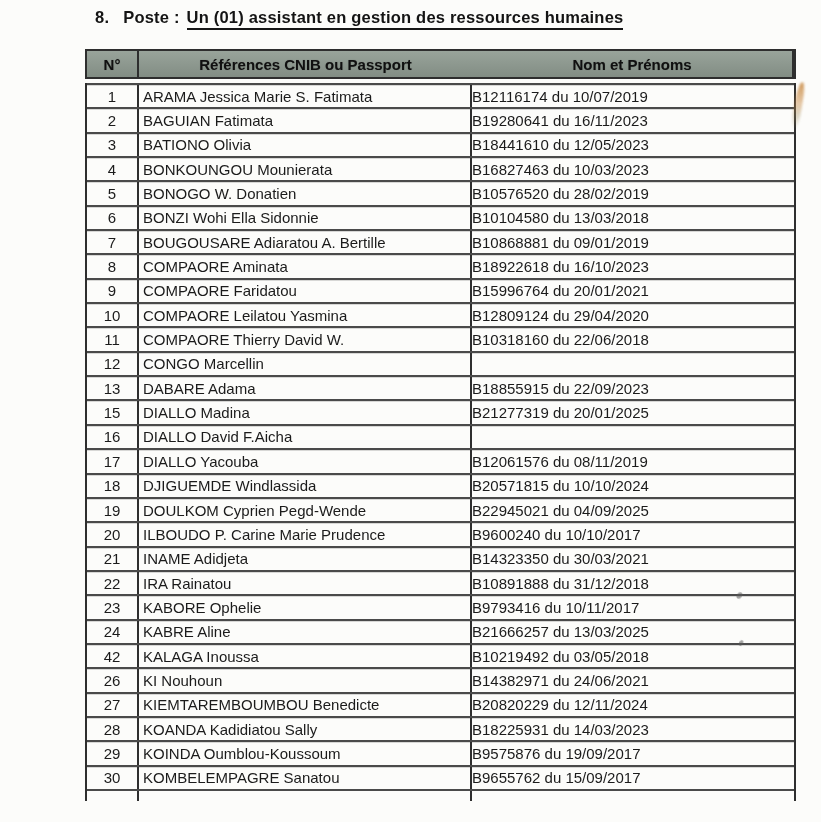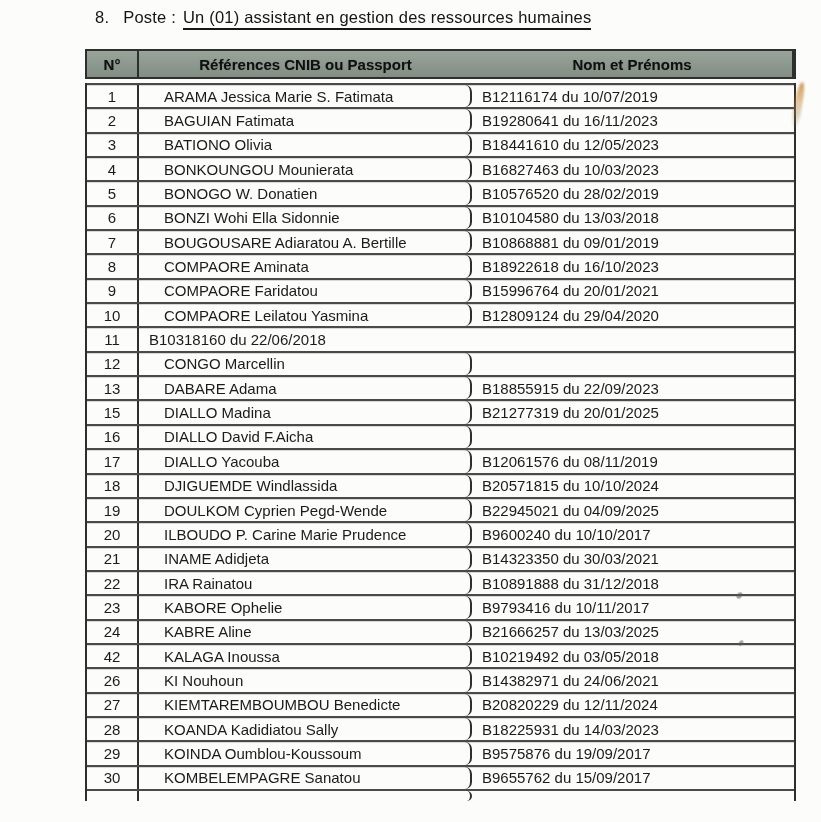--- a/index.html
+++ b/index.html
@@ -16,21 +16,21 @@
     background:var(--paper);
     font-family:"Liberation Sans","DejaVu Sans",sans-serif;
     color:var(--text);
     position:relative;
   }
   .page{position:absolute;inset:0;overflow:hidden;}
 
   
   .doc-title{
     position:absolute;left:95px;top:8px;
-    font-size:16.5px;font-weight:normal;color:#141414;
+    font-size:16.5px;font-weight:bold;color:#141414;
     letter-spacing:.2px;white-space:nowrap;
   }
   .doc-title .t-num{margin-right:14px;}
   .doc-title .t-label{margin-right:7px;}
   .doc-title .t-underline{
     border-bottom:2.5px solid #161616;
     padding-bottom:2px;
   }
 
   
@@ -59,22 +59,22 @@
     height:24.35px;
     border-top:2px solid var(--line-mid);
     box-shadow:inset 0 1px 0 rgba(130,130,130,.30);
   }
   .cell{
     display:flex;align-items:center;
     font-size:15px;color:var(--text);
     overflow:hidden;white-space:nowrap;
   }
   .cell.c1{justify-content:center;border-right:2px solid var(--line-dark);}
-  .cell.c2{padding-left:25px;border-right:2px solid var(--line-dark);border-radius:7px;}
-  .cell.c3{padding-left:10px;}
+  .cell.c2{padding-left:4px;border-right:2px solid var(--line-dark);}
+  .cell.c3{}
   .partial-row{
     height:12px;
     border-top:2px solid var(--line-mid);
   }
 
   
   .smudge{
     position:absolute;left:794px;top:82px;width:8px;height:48px;
     background:linear-gradient(180deg,
       rgba(201,138,67,.85) 0%,
@@ -160,20 +160,21 @@
     <div class="cell c2">COMPAORE Faridatou</div>
     <div class="cell c3">B15996764 du 20/01/2021</div>
   </div>
         <div class="trow grid3">
     <div class="cell c1">10</div>
     <div class="cell c2">COMPAORE Leilatou Yasmina</div>
     <div class="cell c3">B12809124 du 29/04/2020</div>
   </div>
         <div class="trow grid3">
     <div class="cell c1">11</div>
+    <div class="cell c2">COMPAORE Thierry David W.</div>
     <div class="cell c3">B10318160 du 22/06/2018</div>
   </div>
         <div class="trow grid3">
     <div class="cell c1">12</div>
     <div class="cell c2">CONGO Marcellin</div>
   </div>
         <div class="trow grid3">
     <div class="cell c1">13</div>
     <div class="cell c2">DABARE Adama</div>
     <div class="cell c3">B18855915 du 22/09/2023</div>

